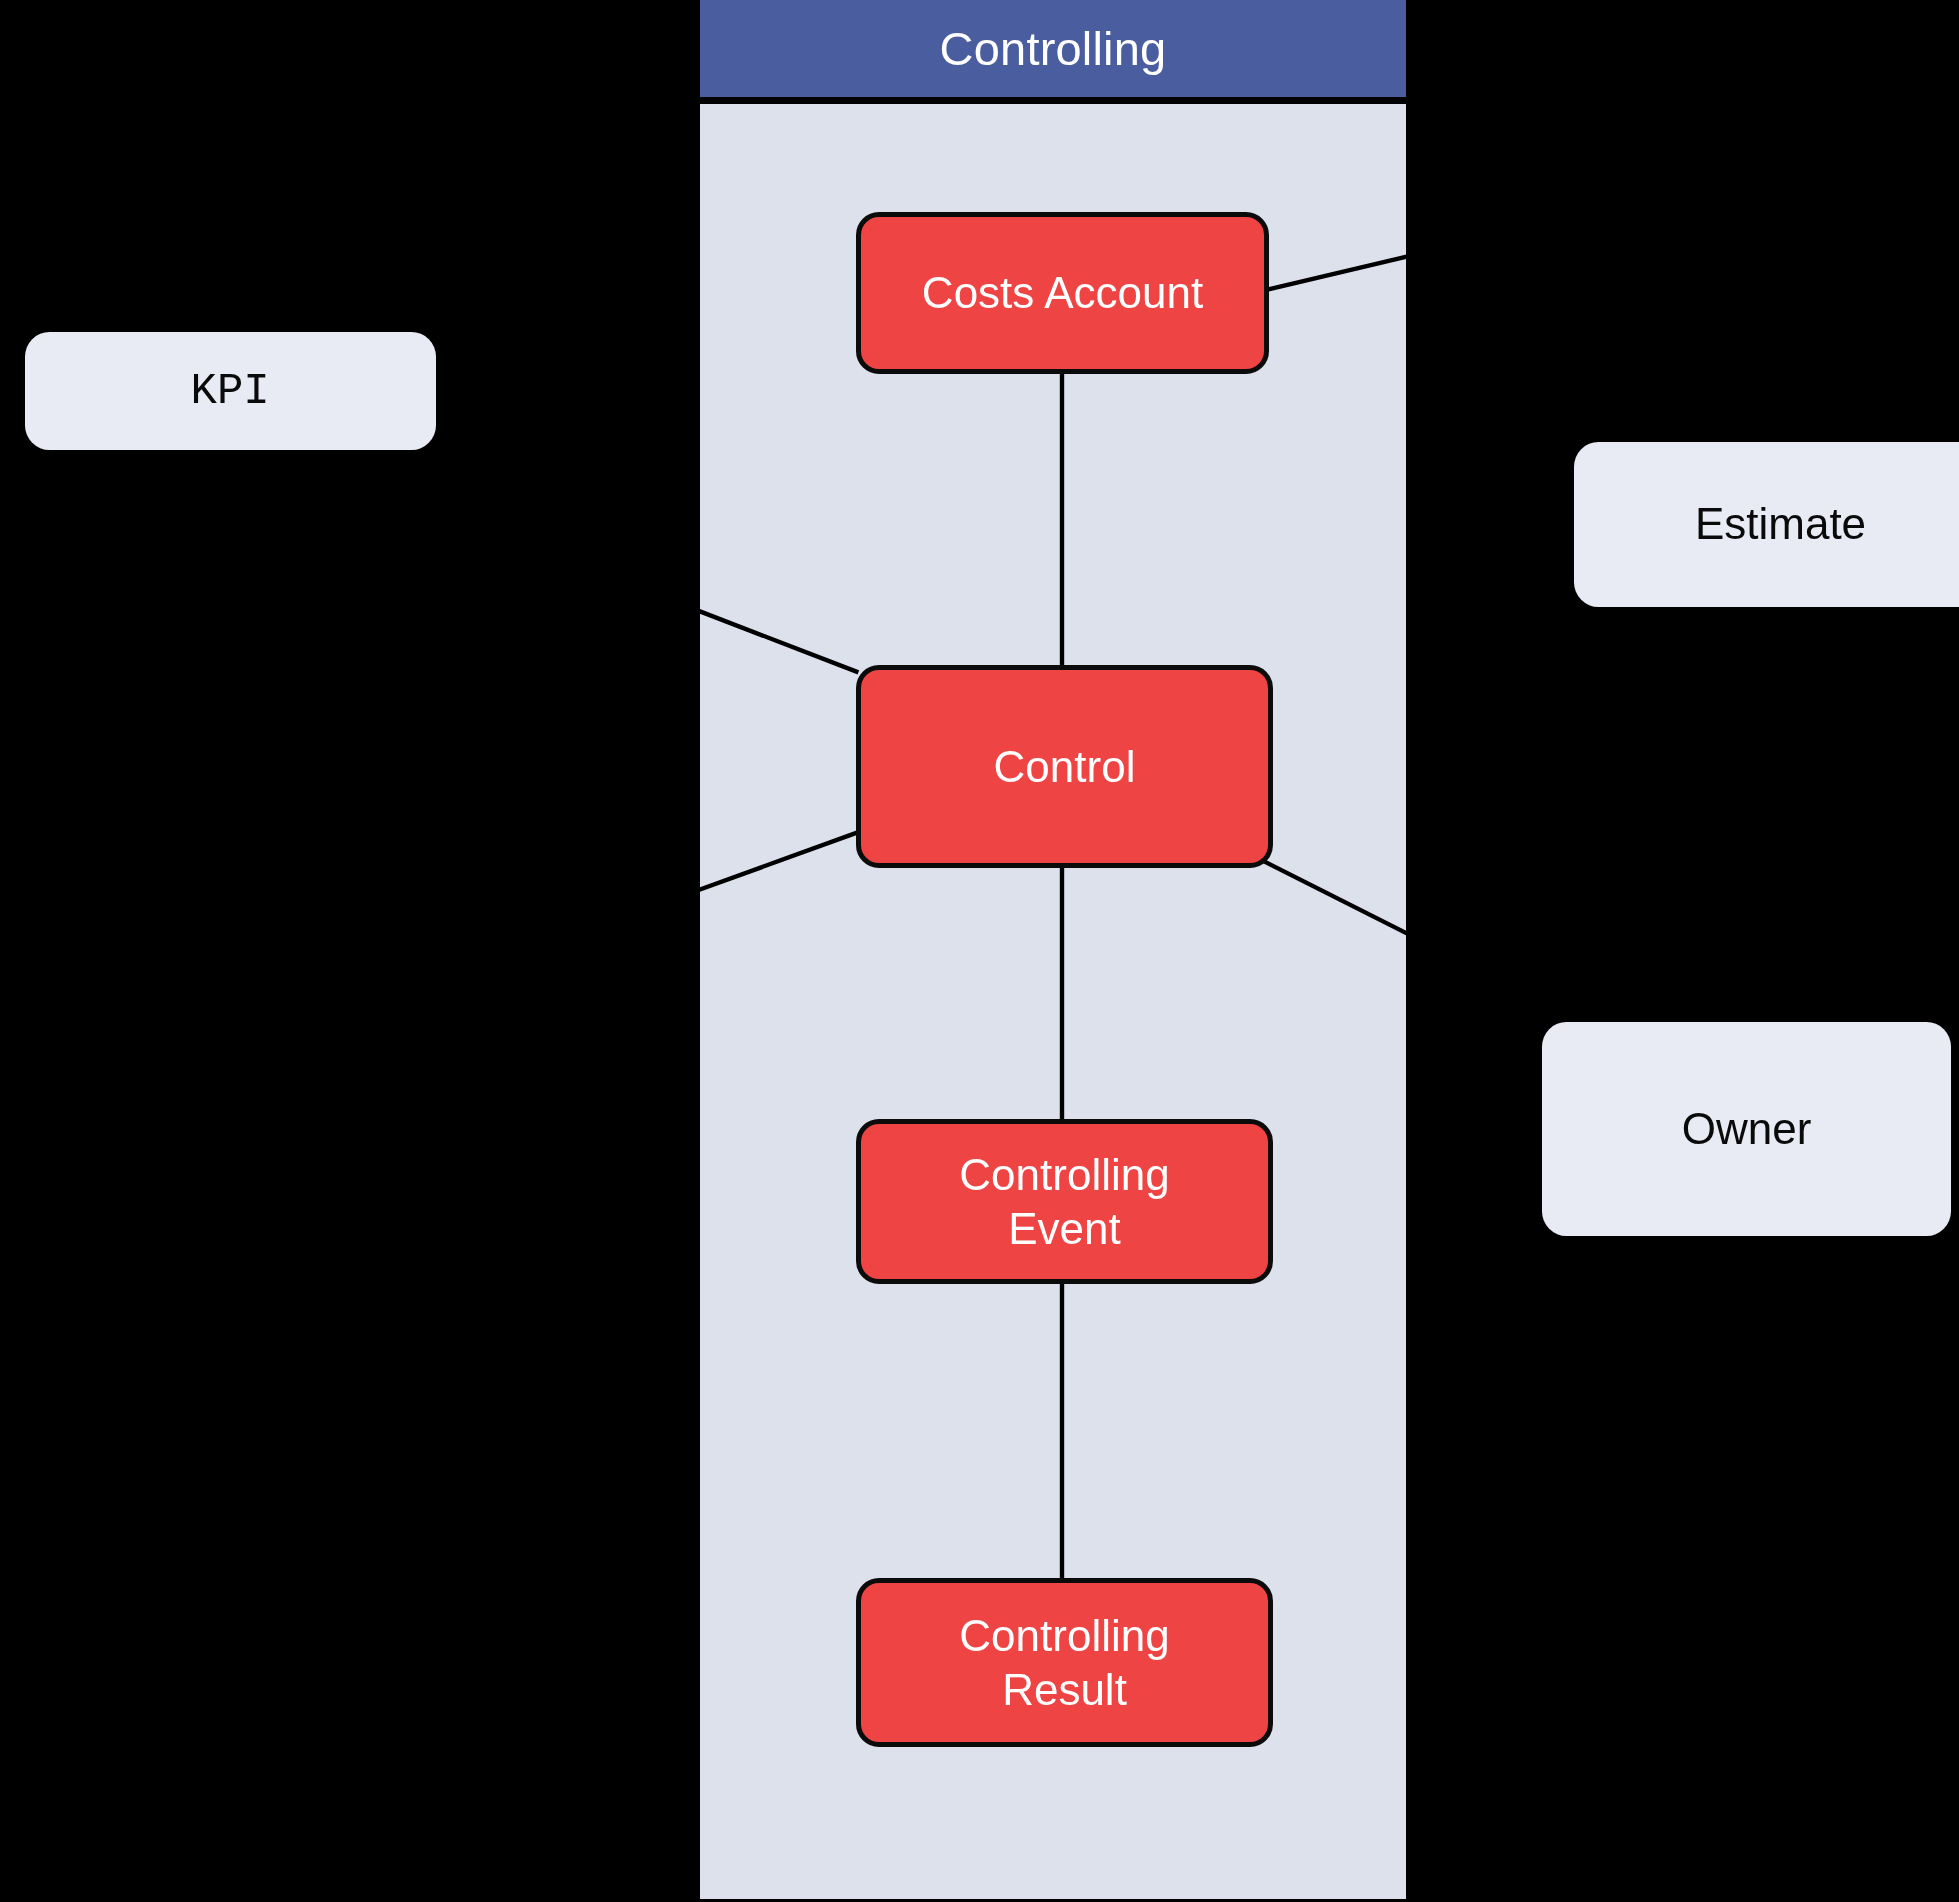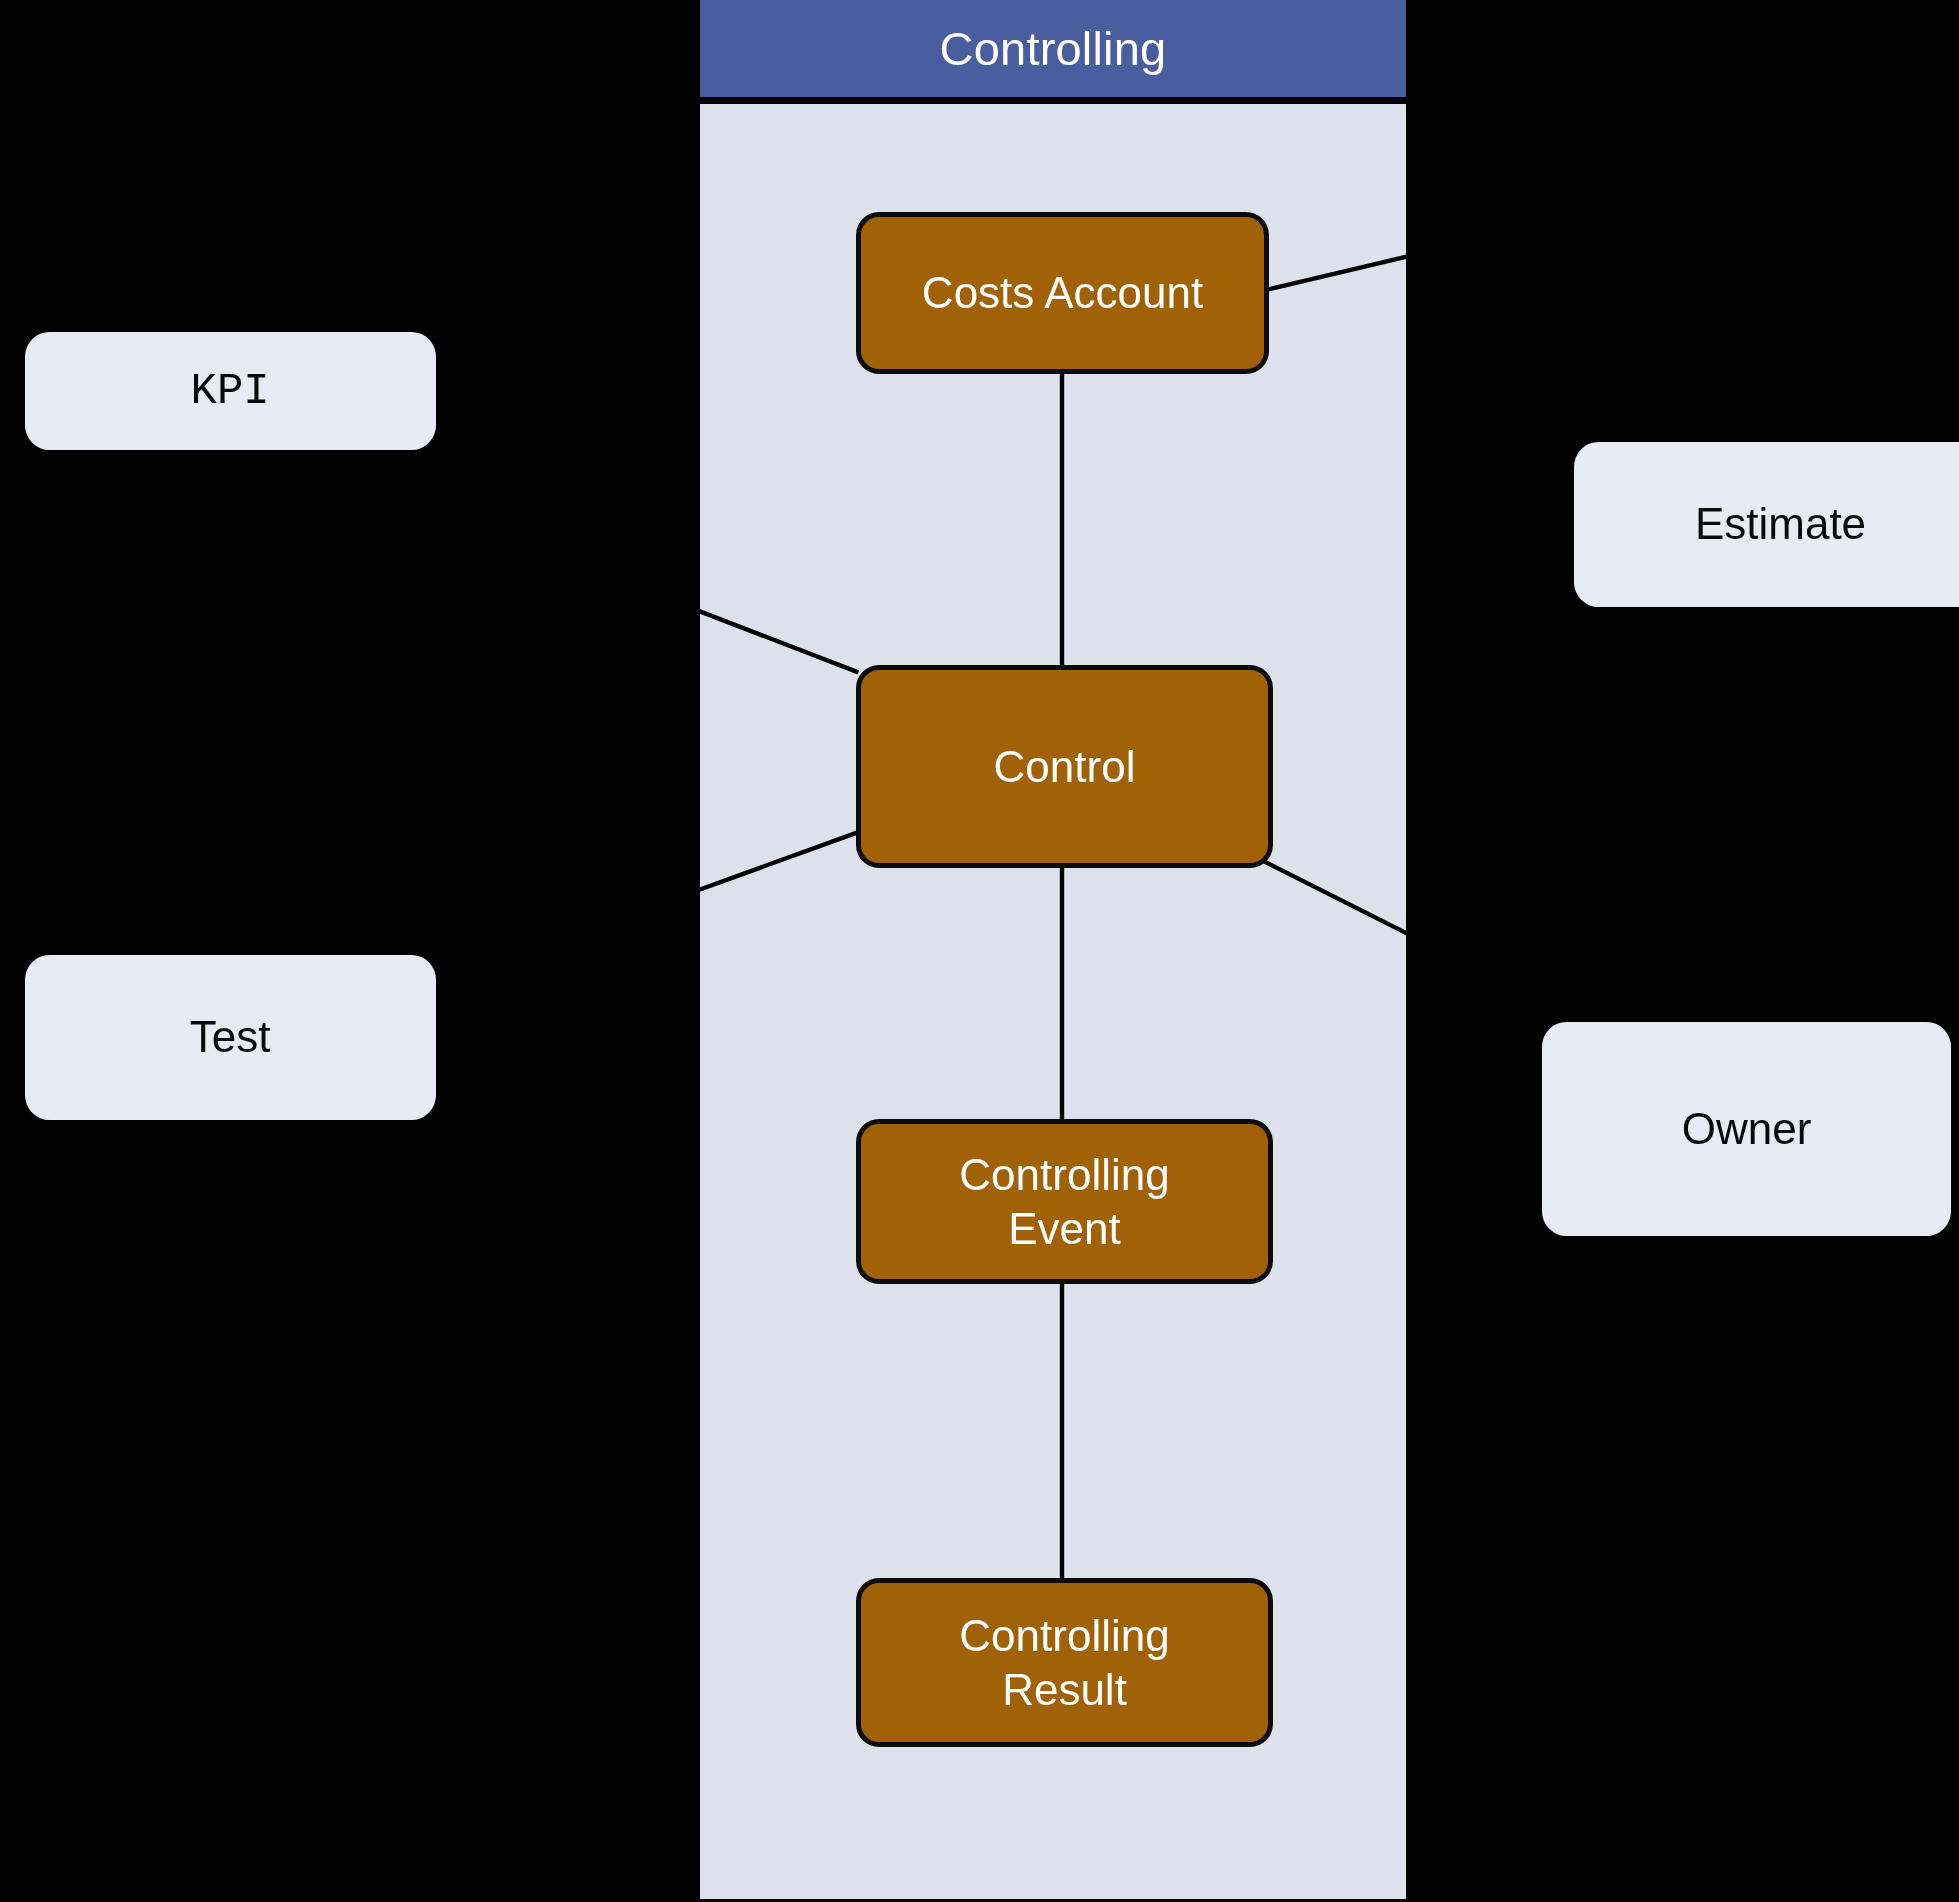--- a/index.html
+++ b/index.html
@@ -59,21 +59,21 @@
     left: 0;
     top: 0;
     width: 1959px;
     height: 1902px;
     pointer-events: none;
   }
 
   
   .node {
     position: absolute;
-    background: #a16207;
+    background: #ef4444;
     border: 5.3px solid #0b0b0b;
     border-radius: 23px;
     display: flex;
     align-items: center;
     justify-content: center;
     box-sizing: border-box;
     text-align: center;
   }
   .node-label {
     color: #ffffff;
@@ -156,23 +156,20 @@
 
   <div class="node" id="node-ctrl-result">
     <span class="node-label">Controlling
 Result</span>
   </div>
 
   <div class="ext-box" id="ext-kpi">
     <span class="ext-label">KPI</span>
   </div>
 
-  <div class="ext-box" id="ext-test">
-    <span class="ext-label">Test</span>
-  </div>
 
 
   <div class="ext-box" id="ext-estimate">
     <span class="ext-label">Estimate</span>
   </div>
 
   <div class="ext-box" id="ext-owner">
     <span class="ext-label">Owner</span>
   </div>
 

